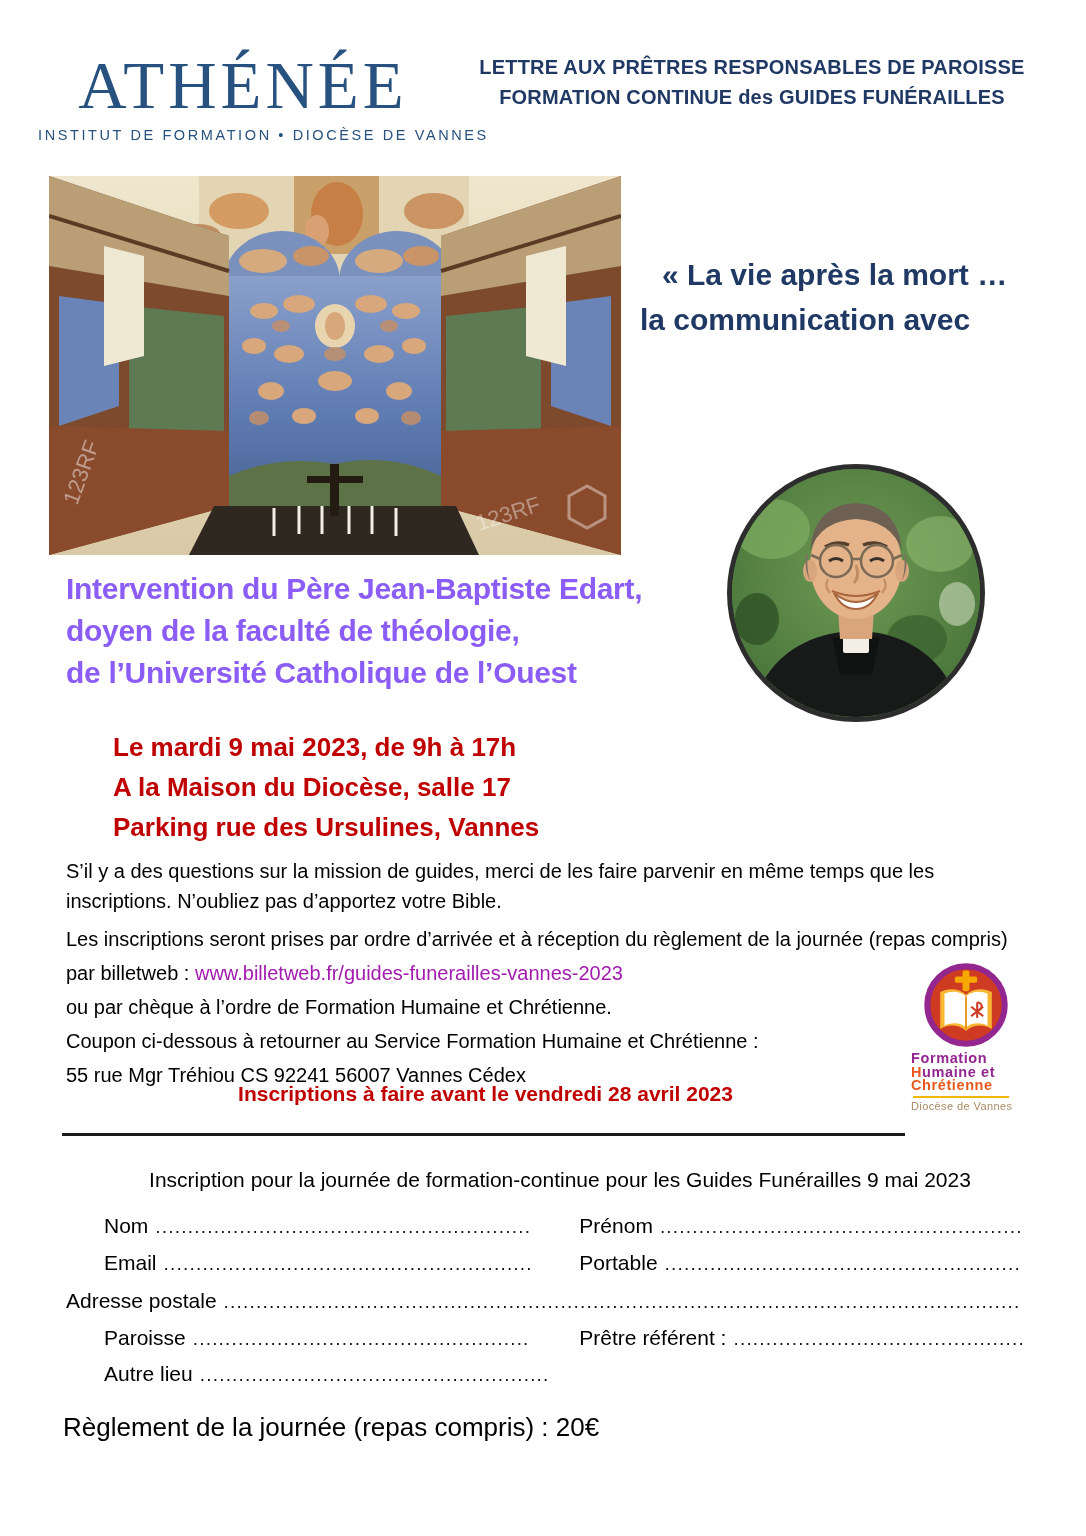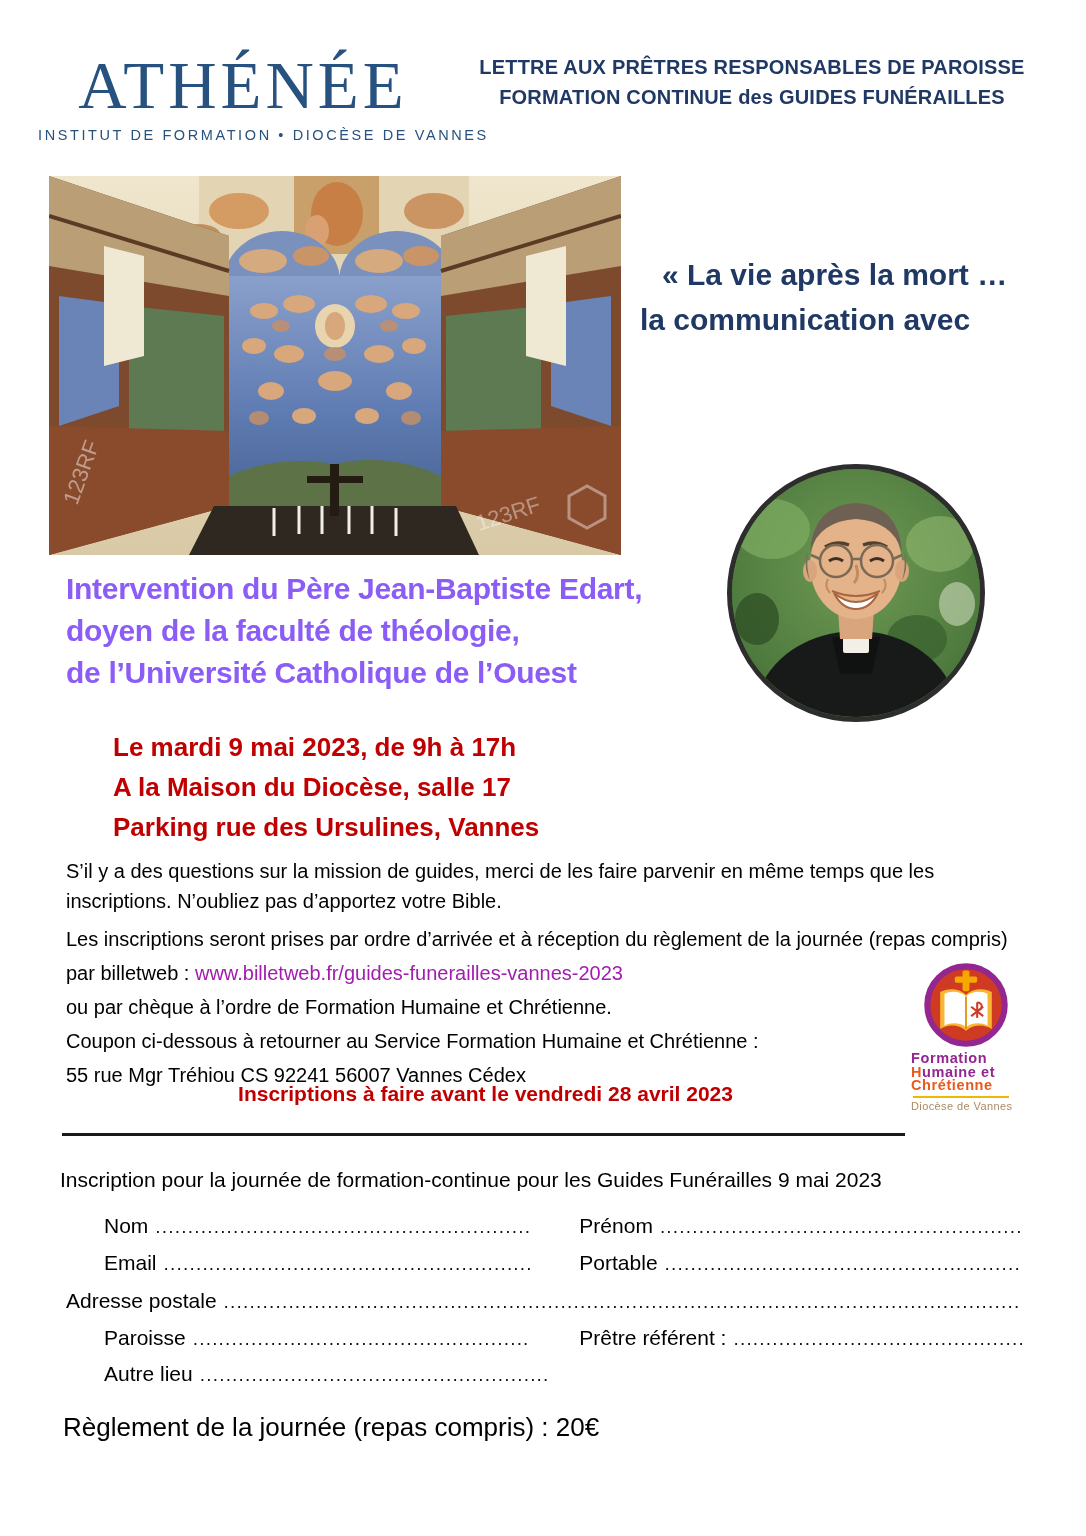--- a/index.html
+++ b/index.html
@@ -53,21 +53,21 @@
   
   .fhc{position:absolute;left:894px;top:962px;width:118px;text-align:left;margin-left:17px;}
   .fhc-emblem{display:block;margin-left:12px;}
   .fhc-lines{margin-top:4px;font-weight:bold;font-size:14.5px;line-height:13.5px;letter-spacing:.6px;}
   .fhc-purple{color:#93268f;}
   .fhc-orange{color:#e8591b;}
   .fhc-rule{margin:3px 2px 2px 2px;width:96px;height:2px;background:#f2b705;}
   .fhc-sub{font-size:11px;color:#a98a63;letter-spacing:.4px;}
   
   .divider{position:absolute;left:62px;top:1133px;width:843px;height:3px;background:#1a1a1a;}
-  .form-title{position:absolute;left:60px;top:1168px;width:1000px;text-align:left;font-size:21px;}
+  .form-title{position:absolute;left:60px;top:1168px;width:1000px;text-align:center;font-size:21px;}
   .form-row{position:absolute;left:66px;width:956px;display:flex;font-size:21px;}
   .cell{display:flex;align-items:baseline;overflow:hidden;}
   .cell .lbl{white-space:nowrap;}
   .cell .dots{
     flex:1;overflow:hidden;white-space:nowrap;letter-spacing:1.2px;margin-left:7px;
     font-size:19px;color:#111;
   }
   .cell-left{width:445px;margin-left:38px;}
   .cell-right{width:462px;margin-left:49px;}
   .cell-full{width:960px;}

